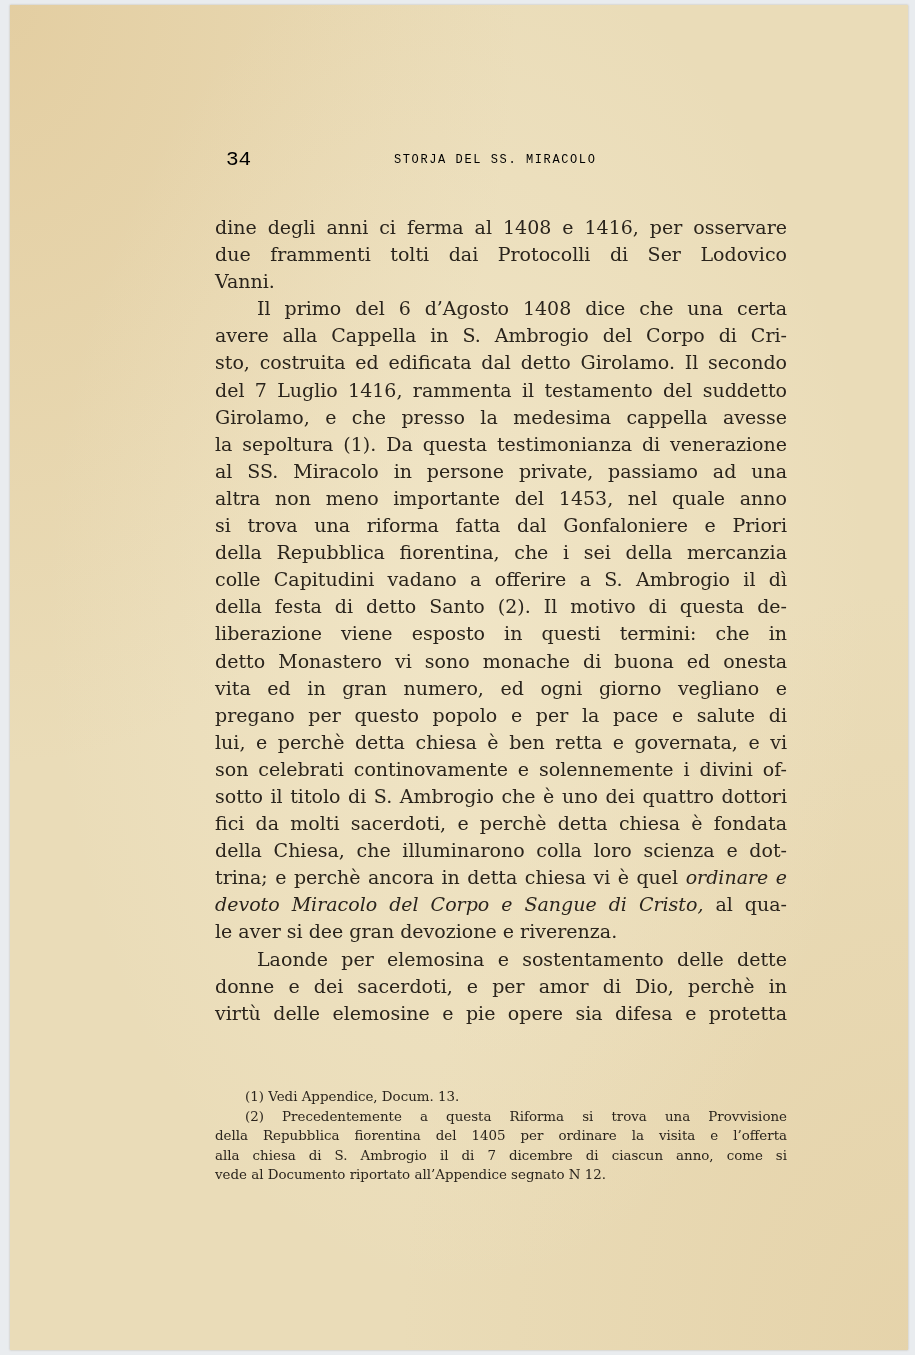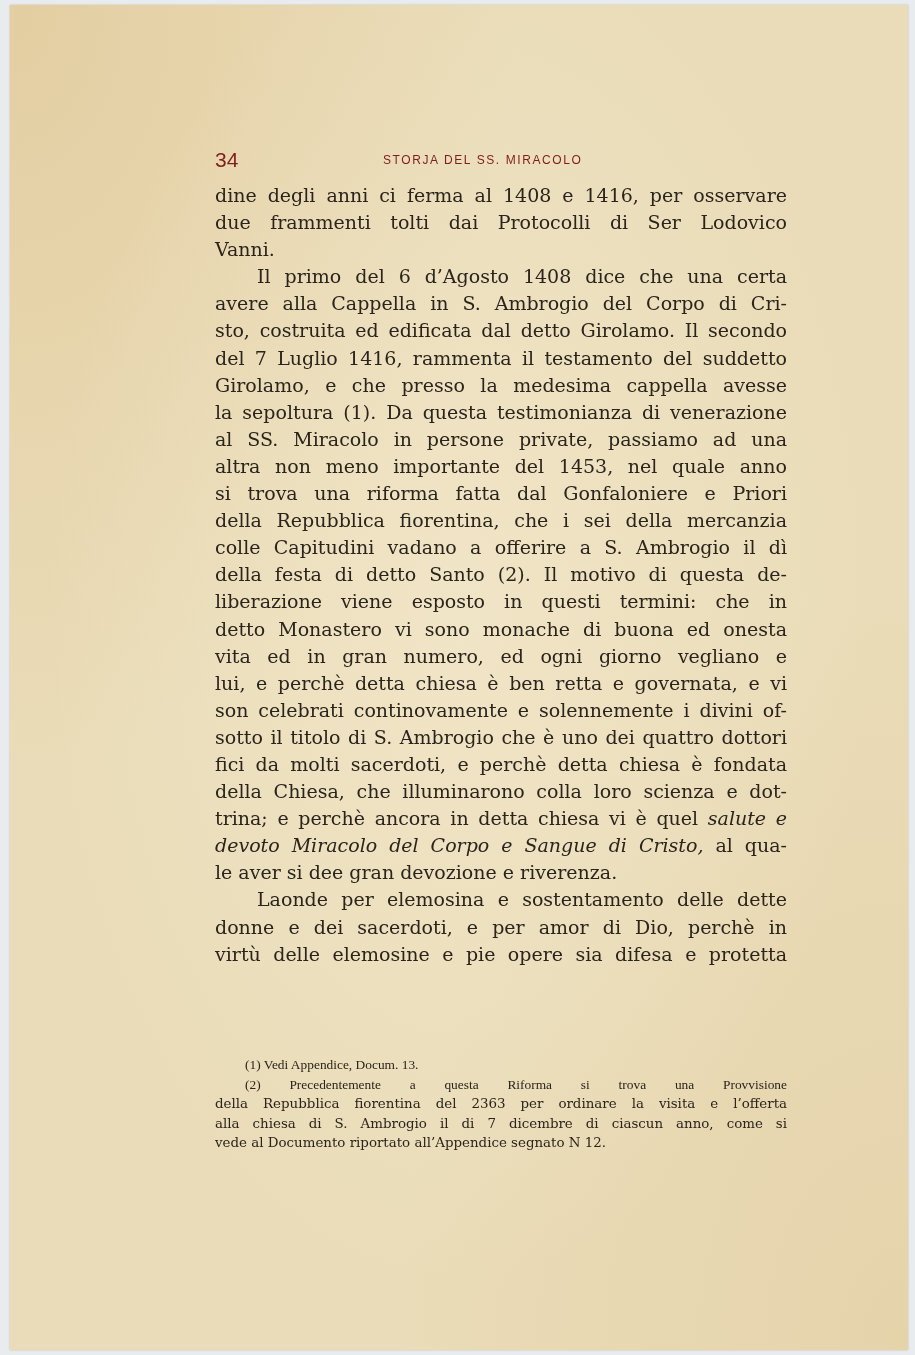--- a/index.html
+++ b/index.html
@@ -22,29 +22,30 @@
         radial-gradient(ellipse at 0% 0%, rgba(215,180,120,0.35) 0%, rgba(215,180,120,0) 40%),
         radial-gradient(ellipse at 100% 100%, rgba(215,185,130,0.25) 0%, rgba(215,185,130,0) 40%);
       box-shadow: 0 0 2px rgba(120,90,50,0.35);
     }
     .text-block {
       position: absolute;
       left: 215px;
       width: 572px;
       font-family: "DejaVu Serif", "Liberation Serif", serif;
       color: #2a241c;
+      margin-top: 32px;
     }
     .running-head {
       position: absolute;
       top: 148px;
-      left: 215px;
+      left: 226px;
       width: 572px;
       height: 24px;
-      font-family: Liberation Sans, sans-serif;
-      color: #7f1d1d;
+      font-family: Liberation Mono, monospace;
+      color: #000000;
     }
     .page-number {
       position: absolute;
       left: 0;
       top: 0;
       font-size: 21px;
     }
     .running-title {
       position: absolute;
       left: 168px;
@@ -76,21 +77,20 @@
     .footnotes {
       top: 1055px;
       font-size: 13.4px;
       line-height: 19.5px;
     }
     .footnotes .line {
       height: 19.5px;
     }
     .footnotes .line.indent {
       padding-left: 30px;
-      font-family: Liberation Serif, serif;
     }
   </style>
 </head>
 <body>
 
 <div class="page">
 </div>
 
 <div class="running-head">
   <span class="page-number">34</span>
@@ -111,33 +111,34 @@
   <span class="line">la sepoltura (1). Da questa testimonianza di venerazione</span>
   <span class="line">al SS. Miracolo in persone private, passiamo ad una</span>
   <span class="line">altra non meno importante del 1453, nel quale anno</span>
   <span class="line">si trova una riforma fatta dal Gonfaloniere e Priori</span>
   <span class="line">della Repubblica fiorentina, che i sei della mercanzia</span>
   <span class="line">colle Capitudini vadano a offerire a S. Ambrogio il dì</span>
   <span class="line">della festa di detto Santo (2). Il motivo di questa de-</span>
   <span class="line">liberazione viene esposto in questi termini: che in</span>
   <span class="line">detto Monastero vi sono monache di buona ed onesta</span>
   <span class="line">vita ed in gran numero, ed ogni giorno vegliano e</span>
+  <span class="line">pregano per questo popolo e per la pace e salute di</span>
   <span class="line">lui, e perchè detta chiesa è ben retta e governata, e vi</span>
   <span class="line">son celebrati continovamente e solennemente i divini of-</span>
   <span class="line">sotto il titolo di S. Ambrogio che è uno dei quattro dottori</span>
   <span class="line">fici da molti sacerdoti, e perchè detta chiesa è fondata</span>
   <span class="line">della Chiesa, che illuminarono colla loro scienza e dot-</span>
-  <span class="line"><span>trina; e perchè ancora in detta chiesa vi è quel </span><span class="it">salute e</span></span>
+  <span class="line"><span>trina; e perchè ancora in detta chiesa vi è quel </span><span class="it">ordinare e</span></span>
   <span class="line"><span class="it">devoto Miracolo del Corpo e Sangue di Cristo,</span><span> al qua-</span></span>
   <span class="line last">le aver si dee gran devozione e riverenza.</span>
 
   <span class="line indent">Laonde per elemosina e sostentamento delle dette</span>
   <span class="line">donne e dei sacerdoti, e per amor di Dio, perchè in</span>
   <span class="line">virtù delle elemosine e pie opere sia difesa e protetta</span>
 </div>
 
 <div class="text-block footnotes">
   <span class="line indent last">(1) Vedi Appendice, Docum. 13.</span>
   <span class="line indent">(2) Precedentemente a questa Riforma si trova una Provvisione</span>
-  <span class="line">della Repubblica fiorentina del 2363 per ordinare la visita e l’offerta</span>
+  <span class="line">della Repubblica fiorentina del 1405 per ordinare la visita e l’offerta</span>
   <span class="line">alla chiesa di S. Ambrogio il di 7 dicembre di ciascun anno, come si</span>
   <span class="line last">vede al Documento riportato all’Appendice segnato N 12.</span>
 </div>
 
 </body></html>

